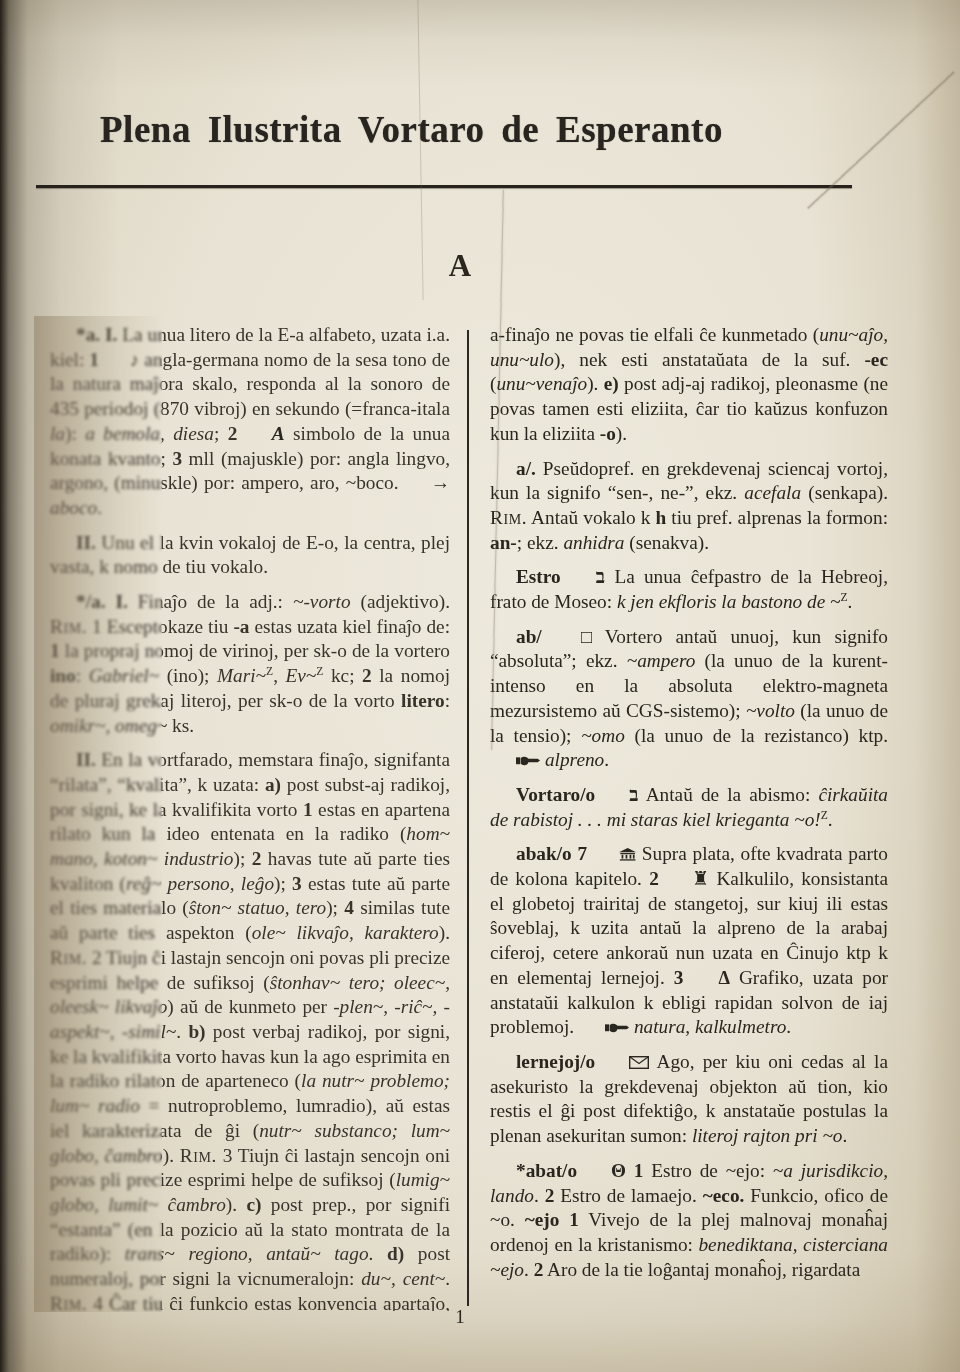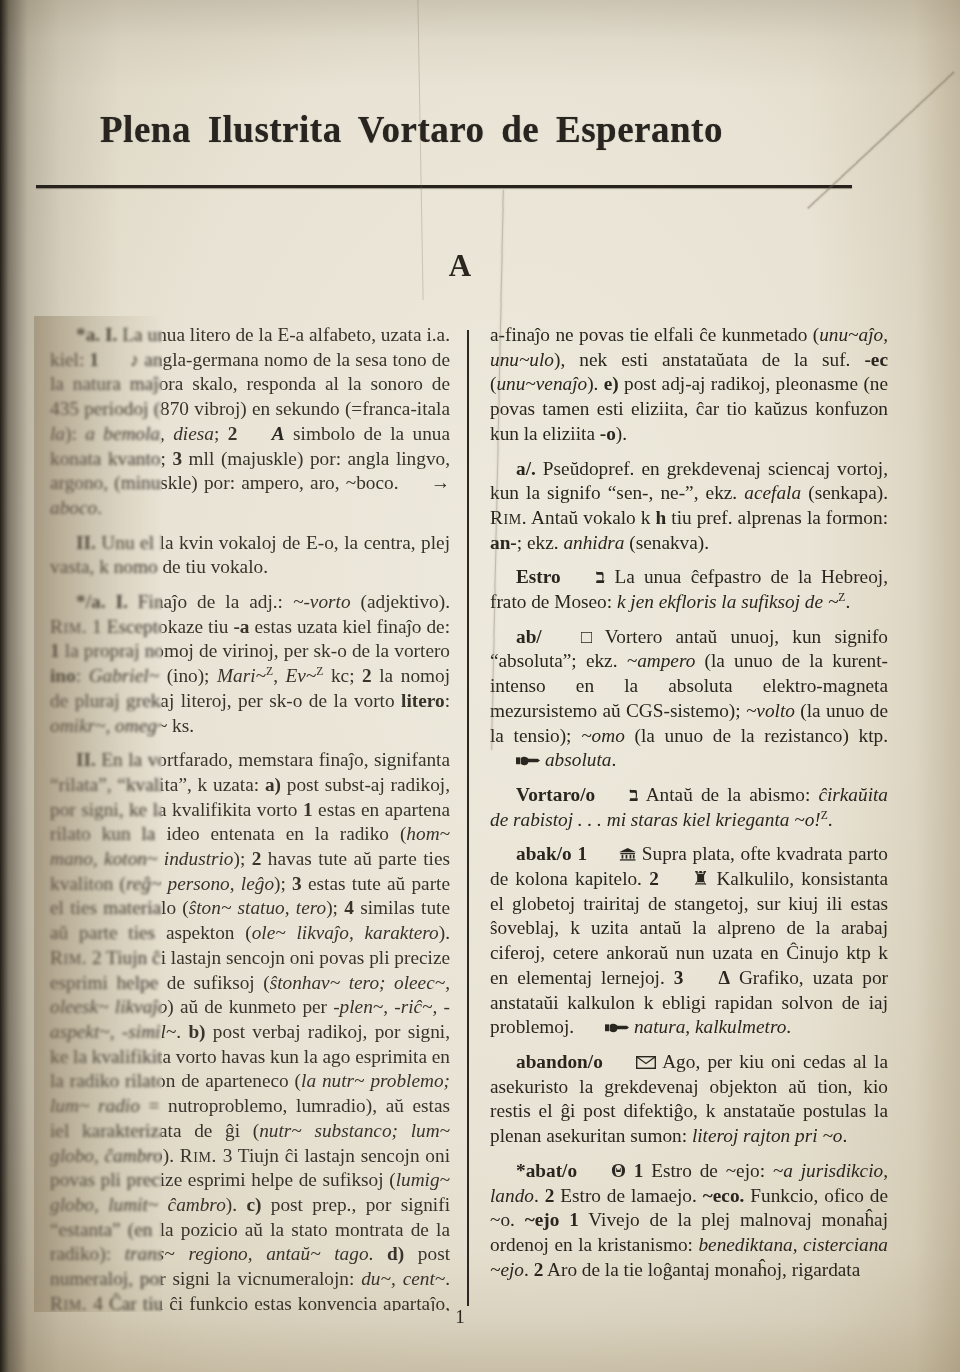--- a/index.html
+++ b/index.html
@@ -65,39 +65,39 @@
   <div class="col col-left" id="left-col-host">
       <p><span class="seg-b">*a. I.</span><span class="seg-n"> La unua litero de la E-a alfabeto, uzata i.a. kiel: </span><span class="seg-b">1 </span><span class="icon ic-music-note-icon">♪</span><span class="seg-n"> angla-germana nomo de la sesa tono de la natura maĵora skalo, responda al la sonoro de 435 periodoj (870 vibroj) en sekundo (=franca-itala </span><span class="seg-i">la</span><span class="seg-n">): </span><span class="seg-i">a bemola, diesa</span><span class="seg-n">; </span><span class="seg-b">2 </span><span class="icon ic-algebra-a-icon">A</span><span class="seg-n"> simbolo de la unua konata kvanto; </span><span class="seg-b">3</span><span class="seg-n"> mll (majuskle) por: angla lingvo, argono, (minuskle) por: ampero, aro, ~boco. </span><span class="icon ic-arrow-right-icon">→</span><span class="seg-n"> </span><span class="seg-i">aboco</span><span class="seg-n">.</span></p>
       <p><span class="seg-b">II.</span><span class="seg-n"> Unu el la kvin vokaloj de E-o, la centra, plej vasta, k nomo de tiu vokalo.</span></p>
       <p><span class="seg-b">*/a. I.</span><span class="seg-n"> Finaĵo de la adj.: </span><span class="seg-i">~-vorto</span><span class="seg-n"> (adjektivo). </span><span class="seg-sc">Rim.</span><span class="seg-n"> 1 Esceptokaze tiu </span><span class="seg-b">-a</span><span class="seg-n"> estas uzata kiel finaĵo de: </span><span class="seg-b">1</span><span class="seg-n"> la propraj nomoj de virinoj, per sk-o de la vortero </span><span class="seg-b">ino</span><span class="seg-n">: </span><span class="seg-i">Gabriel~</span><span class="seg-n"> (ino); </span><span class="seg-i">Mari~</span><span class="seg-sup">Z</span><span class="seg-n">, </span><span class="seg-i">Ev~</span><span class="seg-sup">Z</span><span class="seg-n"> kc; </span><span class="seg-b">2</span><span class="seg-n"> la nomoj de pluraj grekaj literoj, per sk-o de la vorto </span><span class="seg-b">litero</span><span class="seg-n">: </span><span class="seg-i">omikr~</span><span class="seg-n">, </span><span class="seg-i">omeg~</span><span class="seg-n"> ks.</span></p>
       <p><span class="seg-b">II.</span><span class="seg-n"> En la vortfarado, memstara finaĵo, signifanta “rilata”, “kvalita”, k uzata: </span><span class="seg-b">a)</span><span class="seg-n"> post subst-aj radikoj, por signi, ke la kvalifikita vorto </span><span class="seg-b">1</span><span class="seg-n"> estas en apartena rilato kun la ideo entenata en la radiko (</span><span class="seg-i">hom~ mano, koton~ industrio</span><span class="seg-n">); </span><span class="seg-b">2</span><span class="seg-n"> havas tute aŭ parte ties kvaliton (</span><span class="seg-i">reĝ~ persono, leĝo</span><span class="seg-n">); </span><span class="seg-b">3</span><span class="seg-n"> estas tute aŭ parte el ties materialo (</span><span class="seg-i">ŝton~ statuo, tero</span><span class="seg-n">); </span><span class="seg-b">4</span><span class="seg-n"> similas tute aŭ parte ties aspekton (</span><span class="seg-i">ole~ likvaĵo, karaktero</span><span class="seg-n">). </span><span class="seg-sc">Rim.</span><span class="seg-n"> 2 Tiujn ĉi lastajn sencojn oni povas pli precize esprimi helpe de sufiksoj (</span><span class="seg-i">ŝtonhav~ tero; oleec~, oleesk~ likvaĵo</span><span class="seg-n">) aŭ de kunmeto per </span><span class="seg-i">-plen~, -riĉ~, -aspekt~, -simil~</span><span class="seg-n">. </span><span class="seg-b">b)</span><span class="seg-n"> post verbaj radikoj, por signi, ke la kvalifikita vorto havas kun la ago esprimita en la radiko rilaton de aparteneco (</span><span class="seg-i">la nutr~ problemo; lum~ radio</span><span class="seg-n"> = nutroproblemo, lumradio), aŭ estas iel karakterizata de ĝi (</span><span class="seg-i">nutr~ substanco; lum~ globo, ĉambro</span><span class="seg-n">). </span><span class="seg-sc">Rim.</span><span class="seg-n"> 3 Tiujn ĉi lastajn sencojn oni povas pli precize esprimi helpe de sufiksoj (</span><span class="seg-i">lumig~ globo, lumit~ ĉambro</span><span class="seg-n">). </span><span class="seg-b">c)</span><span class="seg-n"> post prep., por signifi “estanta” (en la pozicio aŭ la stato montrata de la radiko): </span><span class="seg-i">trans~ regiono, antaŭ~ tago</span><span class="seg-n">. </span><span class="seg-b">d)</span><span class="seg-n"> post numeraloj, por signi la vicnumeralojn: </span><span class="seg-i">du~, cent~</span><span class="seg-n">. </span><span class="seg-sc">Rim.</span><span class="seg-n"> 4 Ĉar tiu ĉi funkcio estas konvencia apartaĵo, sen rilato kun la ĝenerala ideo pri kvalito, la</span></p>
     </div>
   <div class="divider"></div>
   <div class="col col-right" id="right-col-host">
       <p class="flush"><span class="seg-n">a-finaĵo ne povas tie elfali ĉe kunmetado (</span><span class="seg-i">unu~aĵo, unu~ulo</span><span class="seg-n">), nek esti anstataŭata de la suf. </span><span class="seg-b">-ec</span><span class="seg-n"> (</span><span class="seg-i">unu~venaĵo</span><span class="seg-n">). </span><span class="seg-b">e)</span><span class="seg-n"> post adj-aj radikoj, pleonasme (ne povas tamen esti eliziita, ĉar tio kaŭzus konfuzon kun la eliziita </span><span class="seg-b">-o</span><span class="seg-n">).</span></p>
       <p><span class="seg-b">a/.</span><span class="seg-n"> Pseŭdopref. en grekdevenaj sciencaj vortoj, kun la signifo “sen-, ne-”, ekz. </span><span class="seg-i">acefala</span><span class="seg-n"> (senkapa). </span><span class="seg-sc">Rim.</span><span class="seg-n"> Antaŭ vokalo k </span><span class="seg-b">h</span><span class="seg-n"> tiu pref. alprenas la formon: </span><span class="seg-b">an-</span><span class="seg-n">; ekz. </span><span class="seg-i">anhidra</span><span class="seg-n"> (senakva).</span></p>
-      <p><span class="seg-b">Estro </span><span class="icon ic-hebrew-bet-icon">ב</span><span class="seg-n"> La unua ĉefpastro de la Hebreoj, frato de Moseo: </span><span class="seg-i">k jen ekfloris la sufiksoj de ~</span><span class="seg-sup">Z</span><span class="seg-n">.</span></p>
+      <p><span class="seg-b">Estro </span><span class="icon ic-hebrew-bet-icon">ב</span><span class="seg-n"> La unua ĉefpastro de la Hebreoj, frato de Moseo: </span><span class="seg-i">k jen ekfloris la bastono de ~</span><span class="seg-sup">Z</span><span class="seg-n">.</span></p>
       <p><span class="seg-b">ab/ </span><span class="icon ic-unit-square-icon">□</span><span class="seg-n"> Vortero antaŭ unuoj, kun signifo “absoluta”; ekz. </span><span class="seg-i">~ampero</span><span class="seg-n"> (la unuo de la kurent-intenso en la absoluta elektro-magneta mezursistemo aŭ CGS-sistemo); </span><span class="seg-i">~volto</span><span class="seg-n"> (la unuo de la tensio); </span><span class="seg-i">~omo</span><span class="seg-n"> (la unuo de la rezistanco) ktp. </span><span class="icon ic-manicule-icon"><svg viewBox="0 0 26 14" xmlns="http://www.w3.org/2000/svg" fill="#2a2620">
             <rect x="0" y="3.6" width="4.6" height="7.4"></rect>
             <path d="M5.2 4.4 C7.4 2.5 10.6 2.8 12.2 4.1 L13.6 5.2 L23.4 5.2 L26 7 L23.4 8.8 L13.3 8.8 C12.8 10.6 11.3 12 9.2 12.1 C7.4 12.2 6 11.5 5.2 10.6 Z"></path>
-          </svg></span><span class="seg-n"> </span><span class="seg-i">absoluta</span><span class="seg-n">.</span></p>
+          </svg></span><span class="seg-n"> </span><span class="seg-i">alpreno</span><span class="seg-n">.</span></p>
       <p><span class="seg-b">Vortaro/o </span><span class="icon ic-hebrew-bet-icon">ב</span><span class="seg-n"> Antaŭ de la abismo: </span><span class="seg-i">ĉirkaŭita de rabistoj . . . mi staras kiel krieganta ~o!</span><span class="seg-sup">Z</span><span class="seg-n">.</span></p>
-      <p><span class="seg-b">abak/o 1 </span><span class="icon ic-temple-icon"><svg viewBox="0 0 20 15" xmlns="http://www.w3.org/2000/svg" fill="#2a2620">
+      <p><span class="seg-b">abak/o 7 </span><span class="icon ic-temple-icon"><svg viewBox="0 0 20 15" xmlns="http://www.w3.org/2000/svg" fill="#2a2620">
             <path d="M10 0 L0 5 L20 5 Z"></path>
             <rect x="1.5" y="5.8" width="17" height="1.4"></rect>
             <rect x="3" y="7.8" width="2" height="4.4"></rect>
             <rect x="7.6" y="7.8" width="2" height="4.4"></rect>
             <rect x="12.2" y="7.8" width="2" height="4.4"></rect>
             <rect x="16" y="7.8" width="2" height="4.4"></rect>
             <rect x="1" y="13" width="18" height="1.5"></rect>
           </svg></span><span class="seg-n"> Supra plata, ofte kvadrata parto de kolona kapitelo. </span><span class="seg-b">2 </span><span class="icon ic-tower-icon">♜</span><span class="seg-n"> Kalkulilo, konsistanta el globetoj trairitaj de stangetoj, sur kiuj ili estas ŝoveblaj, k uzita antaŭ la alpreno de la arabaj ciferoj, cetere ankoraŭ nun uzata en Ĉinujo ktp k en elementaj lernejoj. </span><span class="seg-b">3 </span><span class="icon ic-math-triangle-icon">Δ</span><span class="seg-n"> Grafiko, uzata por anstataŭi kalkulon k ebligi rapidan solvon de iaj problemoj. </span><span class="icon ic-manicule-icon"><svg viewBox="0 0 26 14" xmlns="http://www.w3.org/2000/svg" fill="#2a2620">
             <rect x="0" y="3.6" width="4.6" height="7.4"></rect>
             <path d="M5.2 4.4 C7.4 2.5 10.6 2.8 12.2 4.1 L13.6 5.2 L23.4 5.2 L26 7 L23.4 8.8 L13.3 8.8 C12.8 10.6 11.3 12 9.2 12.1 C7.4 12.2 6 11.5 5.2 10.6 Z"></path>
           </svg></span><span class="seg-n"> </span><span class="seg-i">natura, kalkulmetro</span><span class="seg-n">.</span></p>
-      <p><span class="seg-b">abandon/o </span><span class="icon ic-envelope-icon"><svg viewBox="0 0 20 13" xmlns="http://www.w3.org/2000/svg">
+      <p><span class="seg-b">lernejoj/o </span><span class="icon ic-envelope-icon"><svg viewBox="0 0 20 13" xmlns="http://www.w3.org/2000/svg">
             <rect x="0.7" y="0.7" width="18.6" height="11.6" fill="none" stroke="#2a2620" stroke-width="1.4"></rect>
             <path d="M1 1 L10 7.4 L19 1" fill="none" stroke="#2a2620" stroke-width="1.2"></path>
           </svg></span><span class="seg-n"> Ago, per kiu oni cedas al la asekuristo la grekdevenaj objekton aŭ tion, kio restis el ĝi post difektiĝo, k anstataŭe postulas la plenan asekuritan sumon: </span><span class="seg-i">literoj rajton pri ~o</span><span class="seg-n">.</span></p>
       <p><span class="seg-b">*abat/o </span><span class="icon ic-theta-icon">Θ</span><span class="seg-b"> 1</span><span class="seg-n"> Estro de ~ejo: </span><span class="seg-i">~a jurisdikcio, lando</span><span class="seg-n">. </span><span class="seg-b">2</span><span class="seg-n"> Estro de lamaejo. </span><span class="seg-b">~eco.</span><span class="seg-n"> Funkcio, ofico de ~o. </span><span class="seg-b">~ejo 1</span><span class="seg-n"> Vivejo de la plej malnovaj monaĥaj ordenoj en la kristanismo: </span><span class="seg-i">benediktana, cisterciana ~ejo</span><span class="seg-n">. </span><span class="seg-b">2</span><span class="seg-n"> Aro de la tie loĝantaj monaĥoj, rigardata</span></p>
     </div>
 
   <div class="gutter-shadow"></div>
   <div class="crease-v"></div>
   <div class="crease-d"></div>
   <div class="crease-t"></div>

